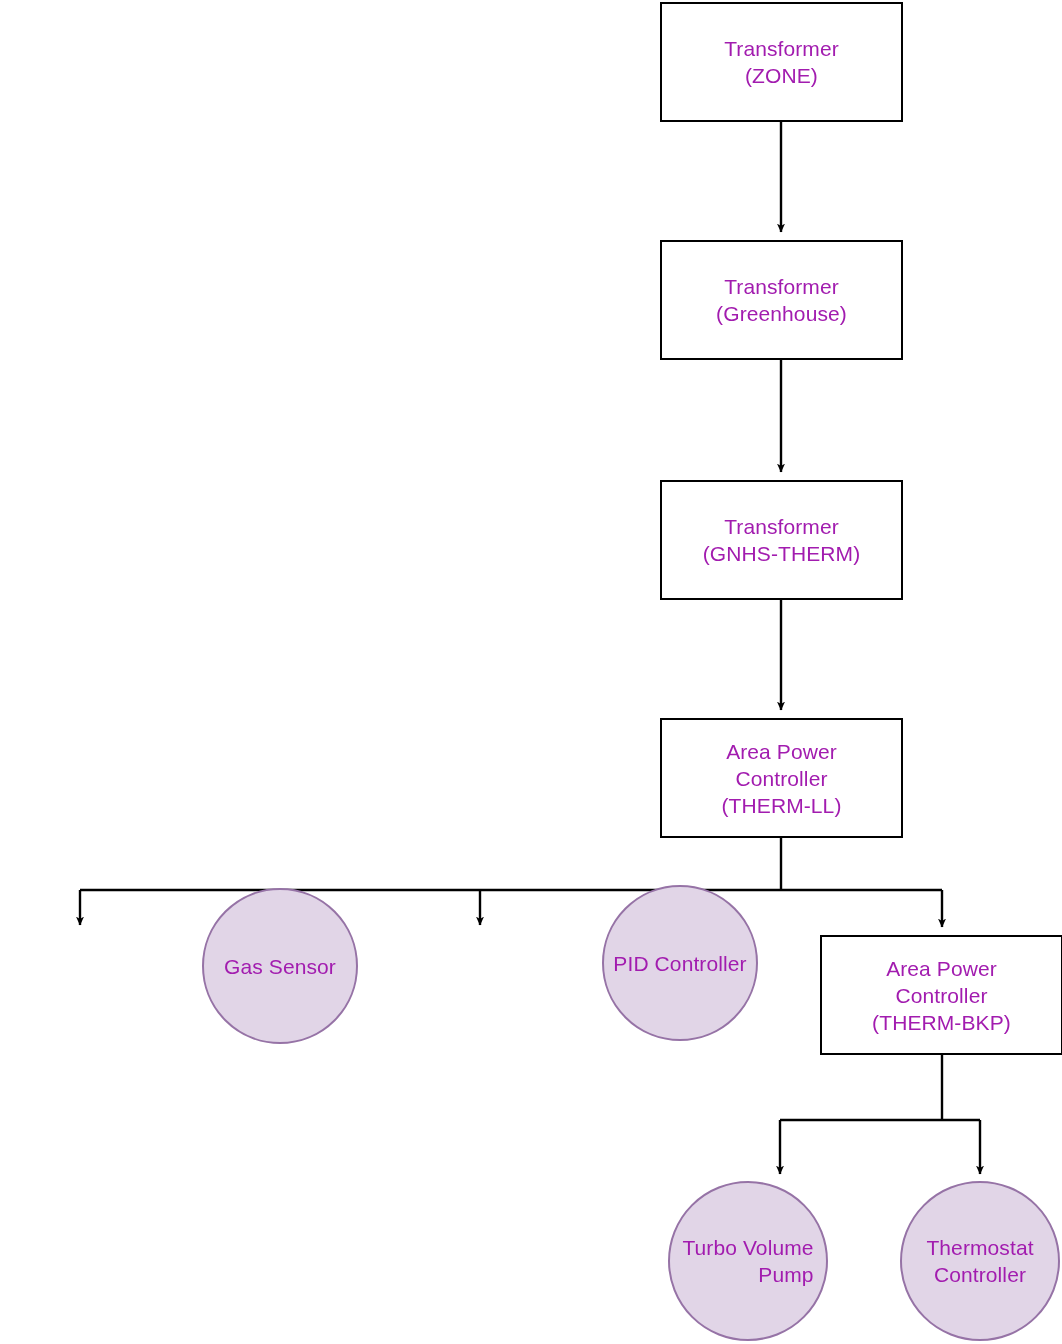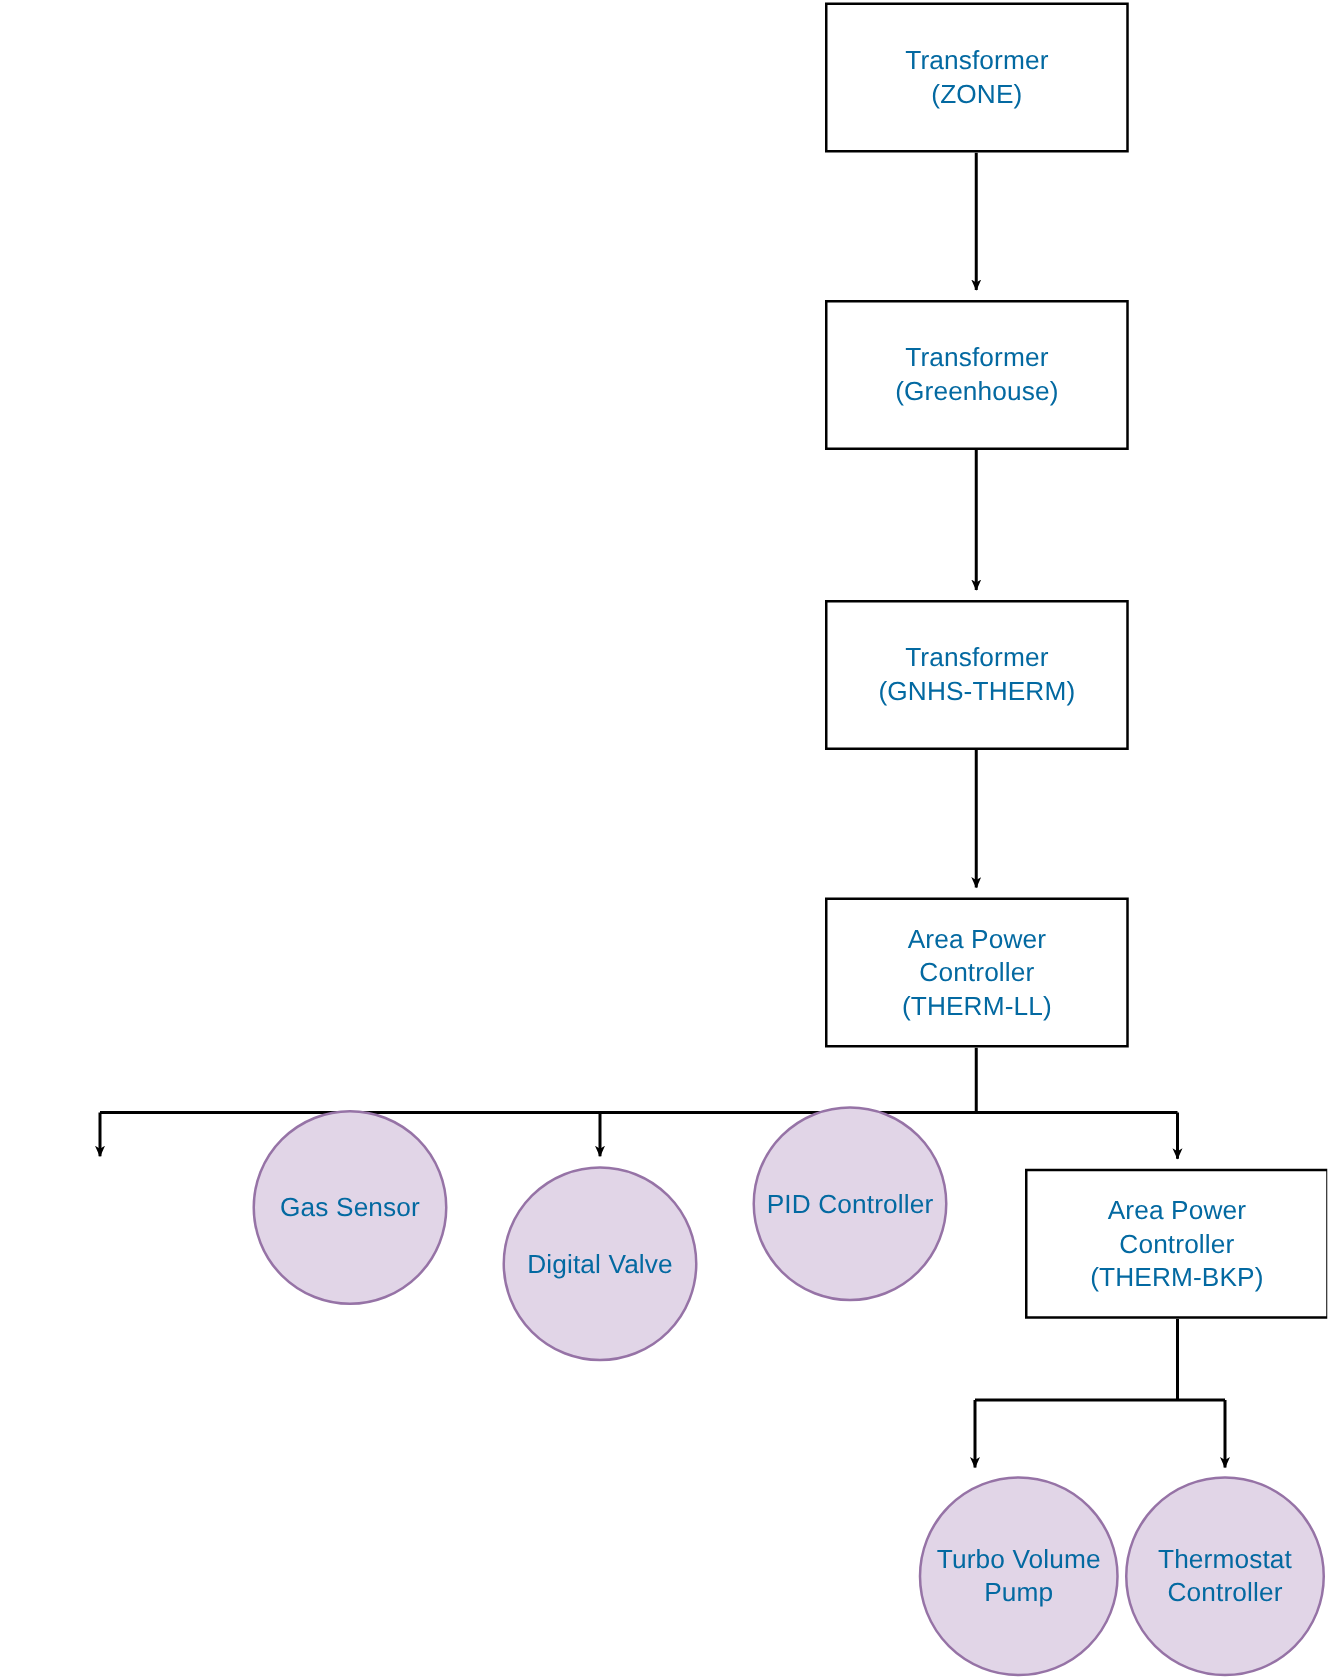--- a/index.html
+++ b/index.html
@@ -27,21 +27,21 @@
     height: 1344px;
     pointer-events: none;
   }
   .node {
     position: absolute;
     box-sizing: border-box;
     display: flex;
     align-items: center;
     justify-content: center;
     text-align: center;
-    color: #0369a1;
+    color: #a21caf;
     font-size: 21px;
     line-height: 27px;
     letter-spacing: 0.1px;
   }
   .node-box {
     background: #ffffff;
     border: 2px solid #000000;
   }
   .node-circle {
     background: #e1d5e7;
@@ -115,35 +115,32 @@
     <span class="node-label">Area Power
 Controller
 (THERM-LL)</span>
   </div>
 
 
   <div class="node node-circle" style="left:202px; top:888px; width:156px; height:156px;">
     <span class="node-label">Gas Sensor</span>
   </div>
 
-  <div class="node node-circle" style="left:402px; top:933px; width:156px; height:156px;">
-    <span class="node-label">Digital Valve</span>
-  </div>
 
   <div class="node node-circle" style="left:602px; top:885px; width:156px; height:156px;text-align:center;">
     <span class="node-label">PID Controller</span>
   </div>
 
   <div class="node node-box" style="left:820px; top:935px; width:243px; height:120px;">
     <span class="node-label">Area Power
 Controller
 (THERM-BKP)</span>
   </div>
 
-  <div class="node node-circle" style="left:735px; top:1181px; width:160px; height:160px;">
+  <div class="node node-circle" style="left:668px; top:1181px; width:160px; height:160px;text-align:right;">
     <span class="node-label">Turbo Volume
 Pump</span>
   </div>
 
   <div class="node node-circle" style="left:900px; top:1181px; width:160px; height:160px;justify-content:center;">
     <span class="node-label">Thermostat
 Controller</span>
   </div>
 
 </div>

